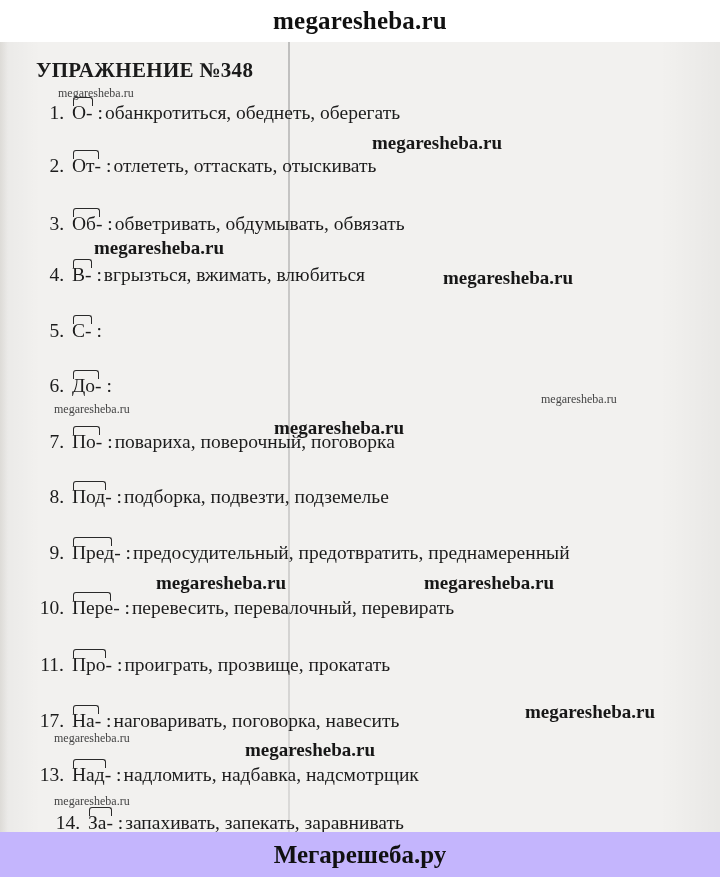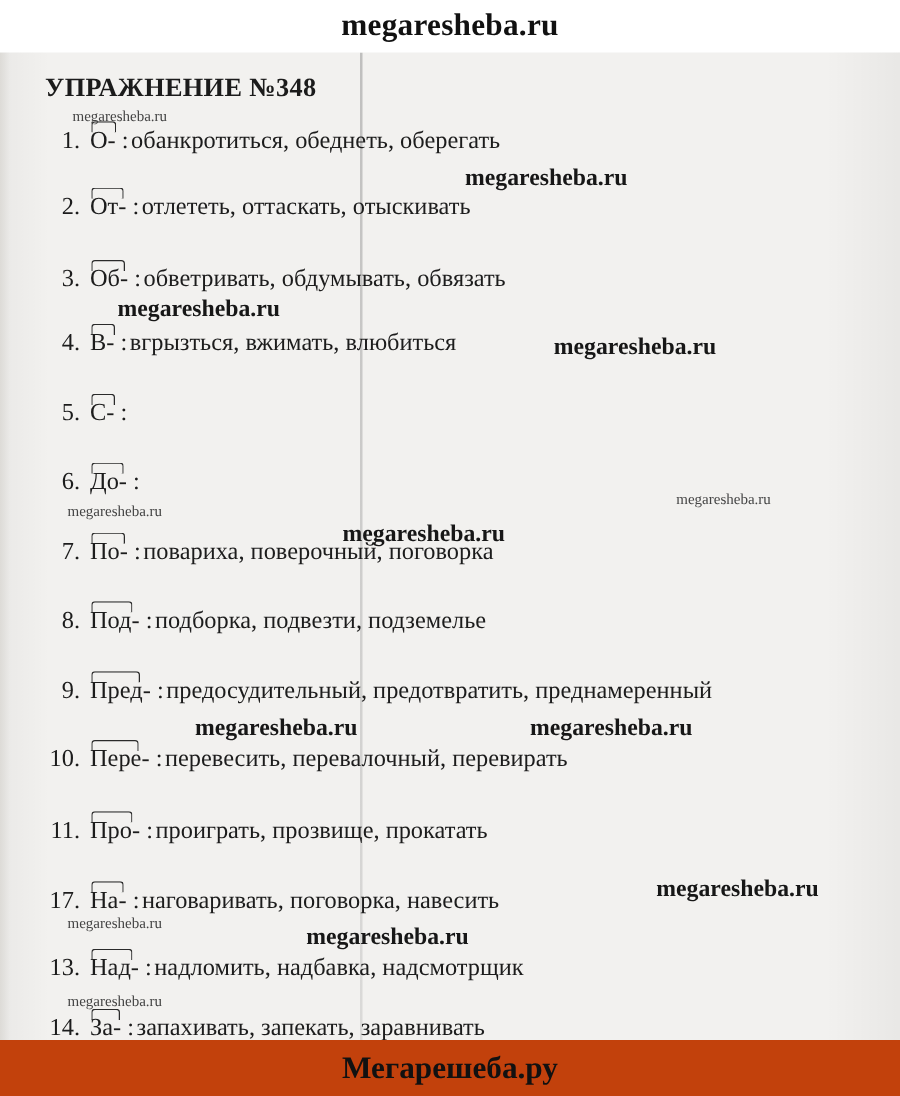--- a/index.html
+++ b/index.html
@@ -33,21 +33,21 @@
     font-size: 25px;
     color: #111111;
     letter-spacing: 0.2px;
   }
   .bottom-banner {
     position: absolute;
     left: 0;
     bottom: 0;
     width: 720px;
     height: 45px;
-    background: #c2410c;
+    background: #c4b5fd;
     display: flex;
     align-items: center;
     justify-content: center;
   }
   .bottom-banner-text {
     font-family: "Liberation Serif", serif;
     font-weight: bold;
     font-size: 25px;
     color: #111111;
   }
@@ -227,21 +227,21 @@
     <span class="prefix-wrap"><span class="bar" style="right: 12.8px;"></span><span>На- :</span></span>
     <span class="rest">наговаривать, поговорка, навесить</span>
   </div>
 
   <div class="line" style="top:714px;">
     <span class="num">13.</span>
     <span class="prefix-wrap"><span class="bar" style="right: 15.68px;"></span><span>Над- :</span></span>
     <span class="rest">надломить, надбавка, надсмотрщик</span>
   </div>
 
-  <div class="line" style="top:762px;">
+  <div class="line" style="top:762px;margin-left:16px;">
     <span class="num">14.</span>
     <span class="prefix-wrap"><span class="bar" style="right: 11.2px;"></span><span>За- :</span></span>
     <span class="rest">запахивать, запекать, заравнивать</span>
   </div>
 
   <div id="watermark-layer">
       <div class="wm small" style="left: 58px; top: 44px; font-size: 12px;">megaresheba.ru</div>
       <div class="wm bold" style="left: 372px; top: 90px; font-size: 19px;">megaresheba.ru</div>
       <div class="wm bold" style="left: 94px; top: 195px; font-size: 19px;">megaresheba.ru</div>
       <div class="wm bold" style="left: 443px; top: 225px; font-size: 19px;">megaresheba.ru</div>

